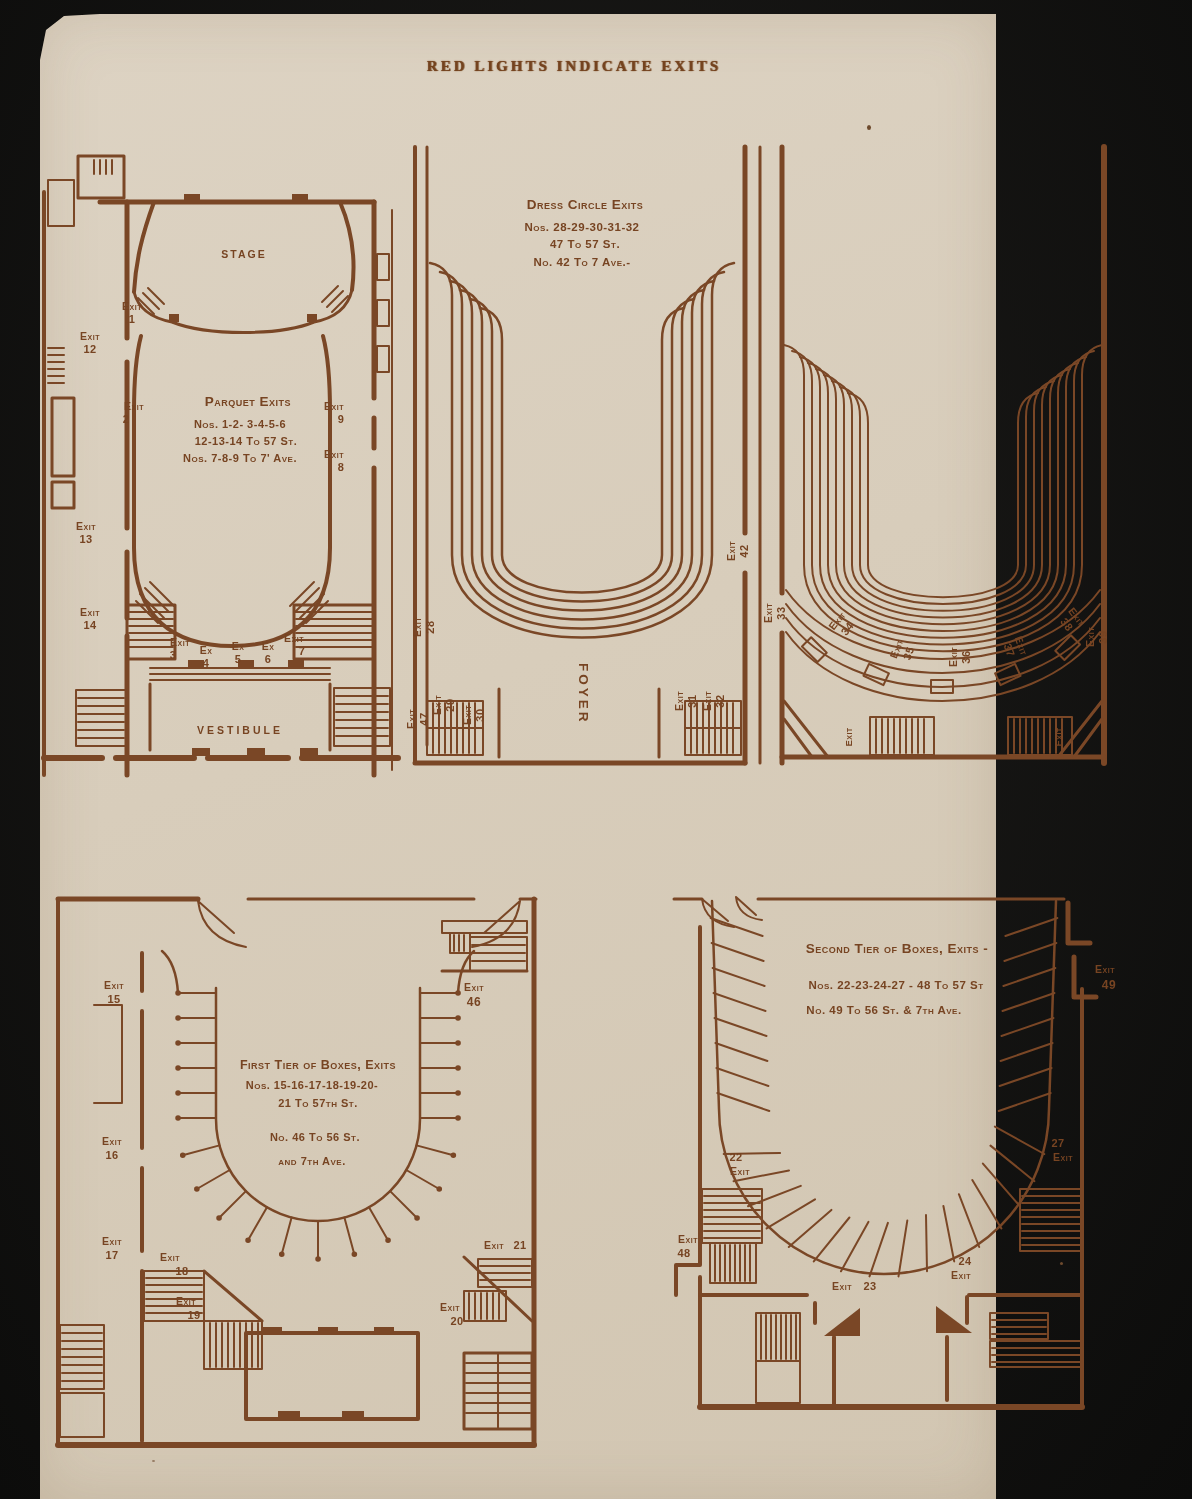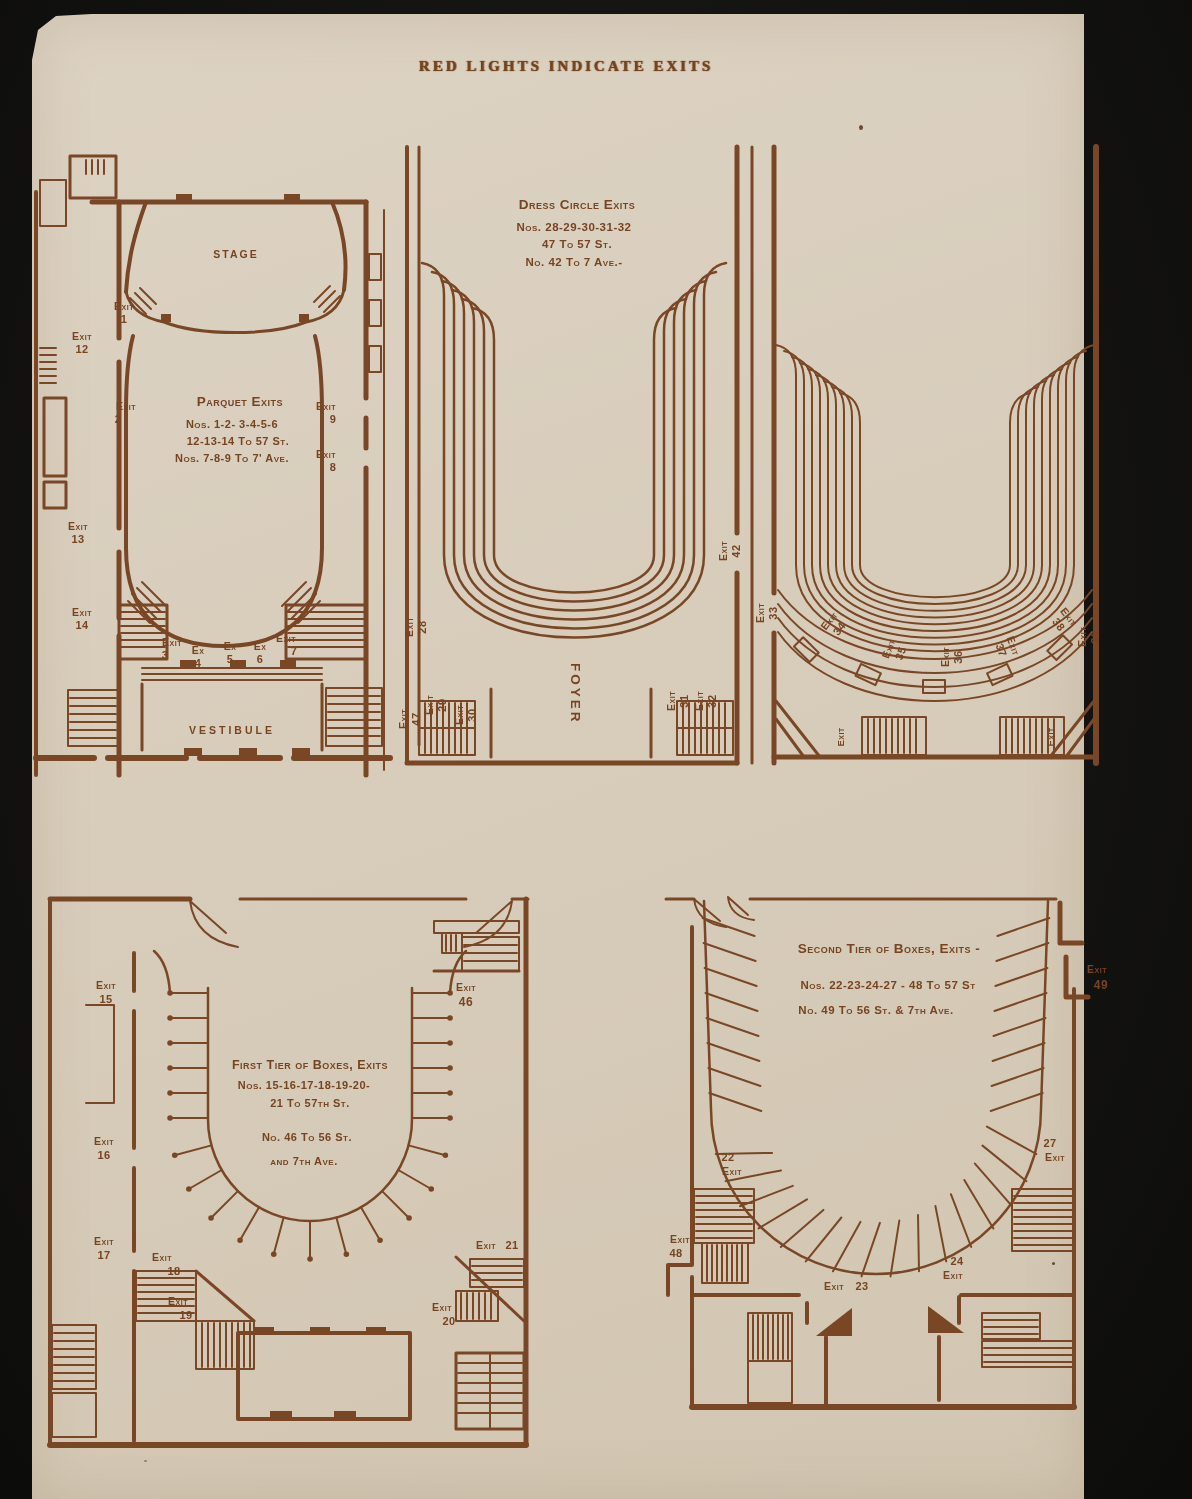--- a/index.html
+++ b/index.html
@@ -1,19 +1,19 @@
 <!DOCTYPE html>
 <html><head>
 <meta charset="utf-8">
 <style>
   html,body{margin:0;padding:0;}
   body{width:1192px;height:1499px;position:relative;overflow:hidden;
        background:radial-gradient(ellipse at 50% 40%, #1d1c1a 0%, #0c0c0b 100%);
        font-family:"Liberation Sans", sans-serif;}
-  #paper{position:absolute;left:32px;top:14px;width:1052px;height:1485px;
+  #paper{position:absolute;left:40px;top:14px;width:956px;height:1485px;
     background:linear-gradient(160deg,#ddd3c3 0%,#d8cdbb 45%,#d2c6b2 100%);
     box-shadow:inset 0 0 60px rgba(120,95,60,.18);
     clip-path:polygon(0px 46px,6px 16px,24px 2px,60px 0px,1074px 0px,1082px 6px,1096px 26px,1088px 58px,1102px 92px,1086px 128px,1098px 164px,1084px 204px,1108px 244px,1088px 286px,1079px 320px,1104px 352px,1082px 392px,1110px 430px,1085px 470px,1104px 508px,1087px 548px,1110px 590px,1086px 632px,1100px 672px,1085px 714px,1106px 756px,1088px 800px,1108px 842px,1087px 884px,1100px 926px,1084px 968px,1104px 1010px,1086px 1052px,1102px 1094px,1087px 1136px,1100px 1178px,1085px 1220px,1104px 1262px,1088px 1304px,1102px 1346px,1086px 1388px,1098px 1430px,1085px 1462px,1092px 1485px,0px 1485px);}
   .hdr{position:absolute;left:334px;top:44px;width:400px;text-align:center;
     font-family:"Liberation Serif", serif;font-weight:700;font-size:15px;
     letter-spacing:3px;color:#74431f;text-shadow:0 0 1.3px #7a4a22, 1px 0 0 rgba(116,67,31,.55);}
   svg{position:absolute;overflow:visible;}
   .s{stroke:#7a4726;fill:none;stroke-linecap:round;stroke-linejoin:round;}
   .w2{stroke-width:2px;}.w25{stroke-width:2.5px;}.w3{stroke-width:3px;}
   .w4{stroke-width:4px;}.w5{stroke-width:5px;}.w6{stroke-width:6px;}

